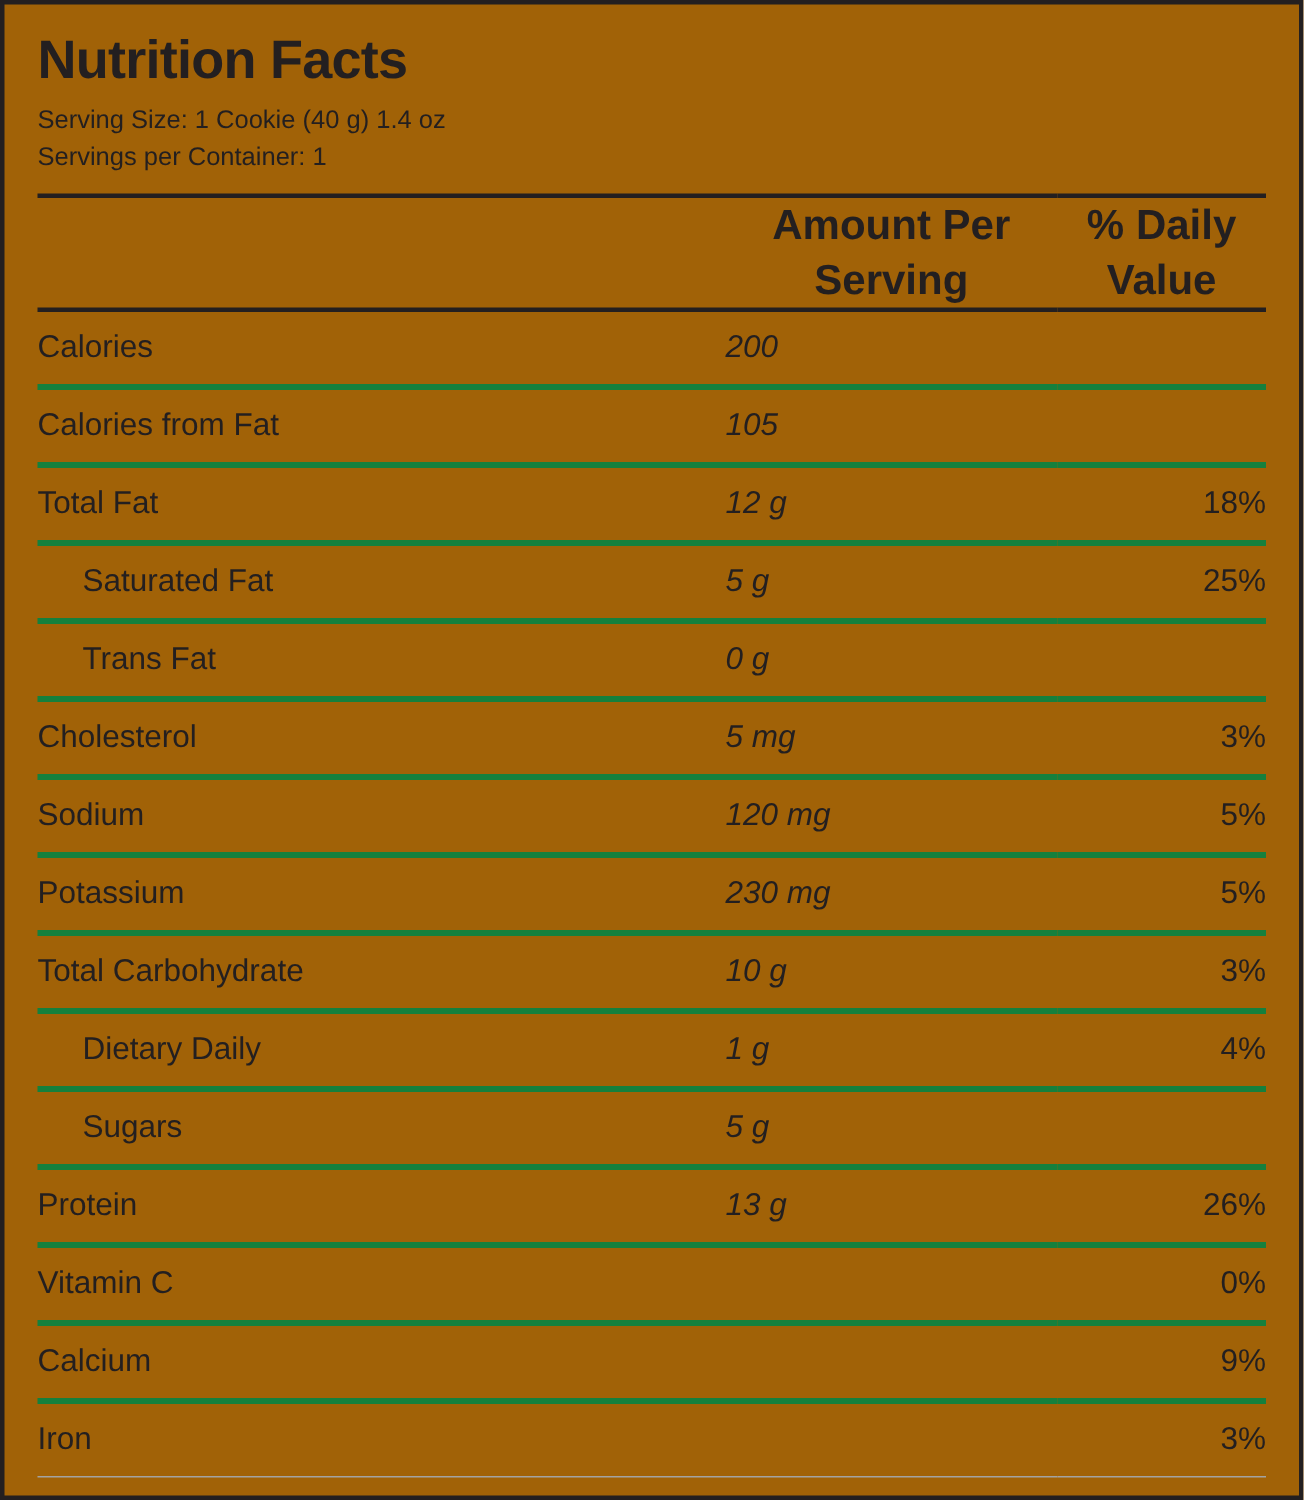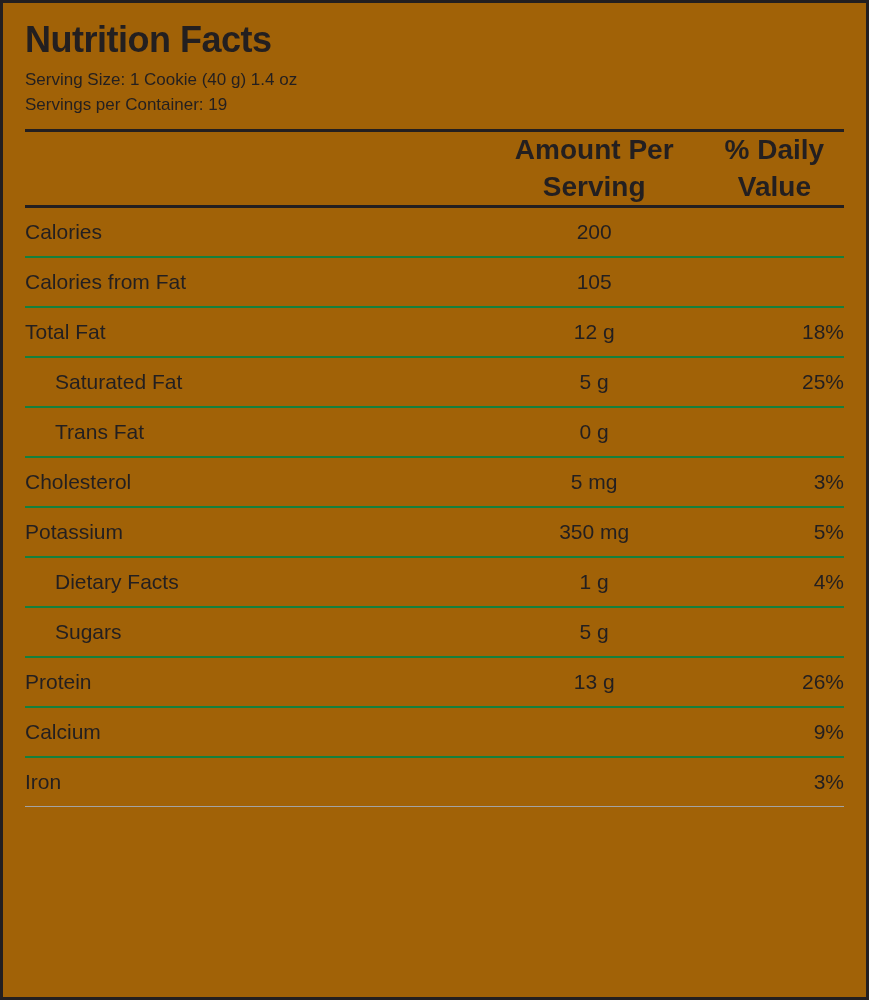--- a/index.html
+++ b/index.html
@@ -60,52 +60,52 @@
     padding: 10px 0 12px 0;
     border-top: 3px solid #231f20;
     border-bottom: 3px solid #231f20;
     color: #231f20;
   }
   .hdr-row th.blank {
     border-top: 3px solid #231f20;
     border-bottom: 3px solid #231f20;
   }
   tbody tr td {
-    border-bottom: 2px solid #15803d;
+    border-bottom: 4px solid #15803d;
     font-size: 21px;
     height: 48px;
     color: #231f20;
   }
   tbody tr:last-child td {
     border-bottom: 1px solid #a3a3a3;
   }
   td.label {
     text-align: left;
     padding-left: 10px;
   }
   td.label.indent {
     padding-left: 30px;
     margin-top: 28px;
   }
   td.amount {
-    text-align: center;
+    font-style: italic;
   }
   td.dv {
     text-align: right;
     padding-right: 14px;
   }
 </style>
 </head>
 <body>
 
 <div class="panel">
   <div class="inner">
     <div class="title">Nutrition Facts</div>
     <div class="subline">Serving Size: 1 Cookie (40 g) 1.4 oz</div>
-    <div class="subline">Servings per Container: 19</div>
+    <div class="subline">Servings per Container: 1</div>
 
     <table class="nf">
       <colgroup>
         <col class="c-label">
         <col class="c-amount">
         <col class="c-dv">
       </colgroup>
       <thead>
         <tr class="hdr-row">
           <th class="blank"></th>
@@ -138,38 +138,53 @@
           <td class="label indent">Trans Fat</td>
           <td class="amount">0 g</td>
           <td class="dv"></td>
         </tr>
         <tr>
           <td class="label">Cholesterol</td>
           <td class="amount">5 mg</td>
           <td class="dv">3%</td>
         </tr>
         <tr>
-          <td class="label">Potassium</td>
-          <td class="amount">350 mg</td>
+          <td class="label">Sodium</td>
+          <td class="amount">120 mg</td>
           <td class="dv">5%</td>
         </tr>
         <tr>
-          <td class="label indent">Dietary Facts</td>
+          <td class="label">Potassium</td>
+          <td class="amount">230 mg</td>
+          <td class="dv">5%</td>
+        </tr>
+        <tr>
+          <td class="label">Total Carbohydrate</td>
+          <td class="amount">10 g</td>
+          <td class="dv">3%</td>
+        </tr>
+        <tr>
+          <td class="label indent">Dietary Daily</td>
           <td class="amount">1 g</td>
           <td class="dv">4%</td>
         </tr>
         <tr>
           <td class="label indent">Sugars</td>
           <td class="amount">5 g</td>
           <td class="dv"></td>
         </tr>
         <tr>
           <td class="label">Protein</td>
           <td class="amount">13 g</td>
           <td class="dv">26%</td>
+        </tr>
+        <tr>
+          <td class="label">Vitamin C</td>
+          <td class="amount"></td>
+          <td class="dv">0%</td>
         </tr>
         <tr>
           <td class="label">Calcium</td>
           <td class="amount"></td>
           <td class="dv">9%</td>
         </tr>
         <tr>
           <td class="label">Iron</td>
           <td class="amount"></td>
           <td class="dv">3%</td>

